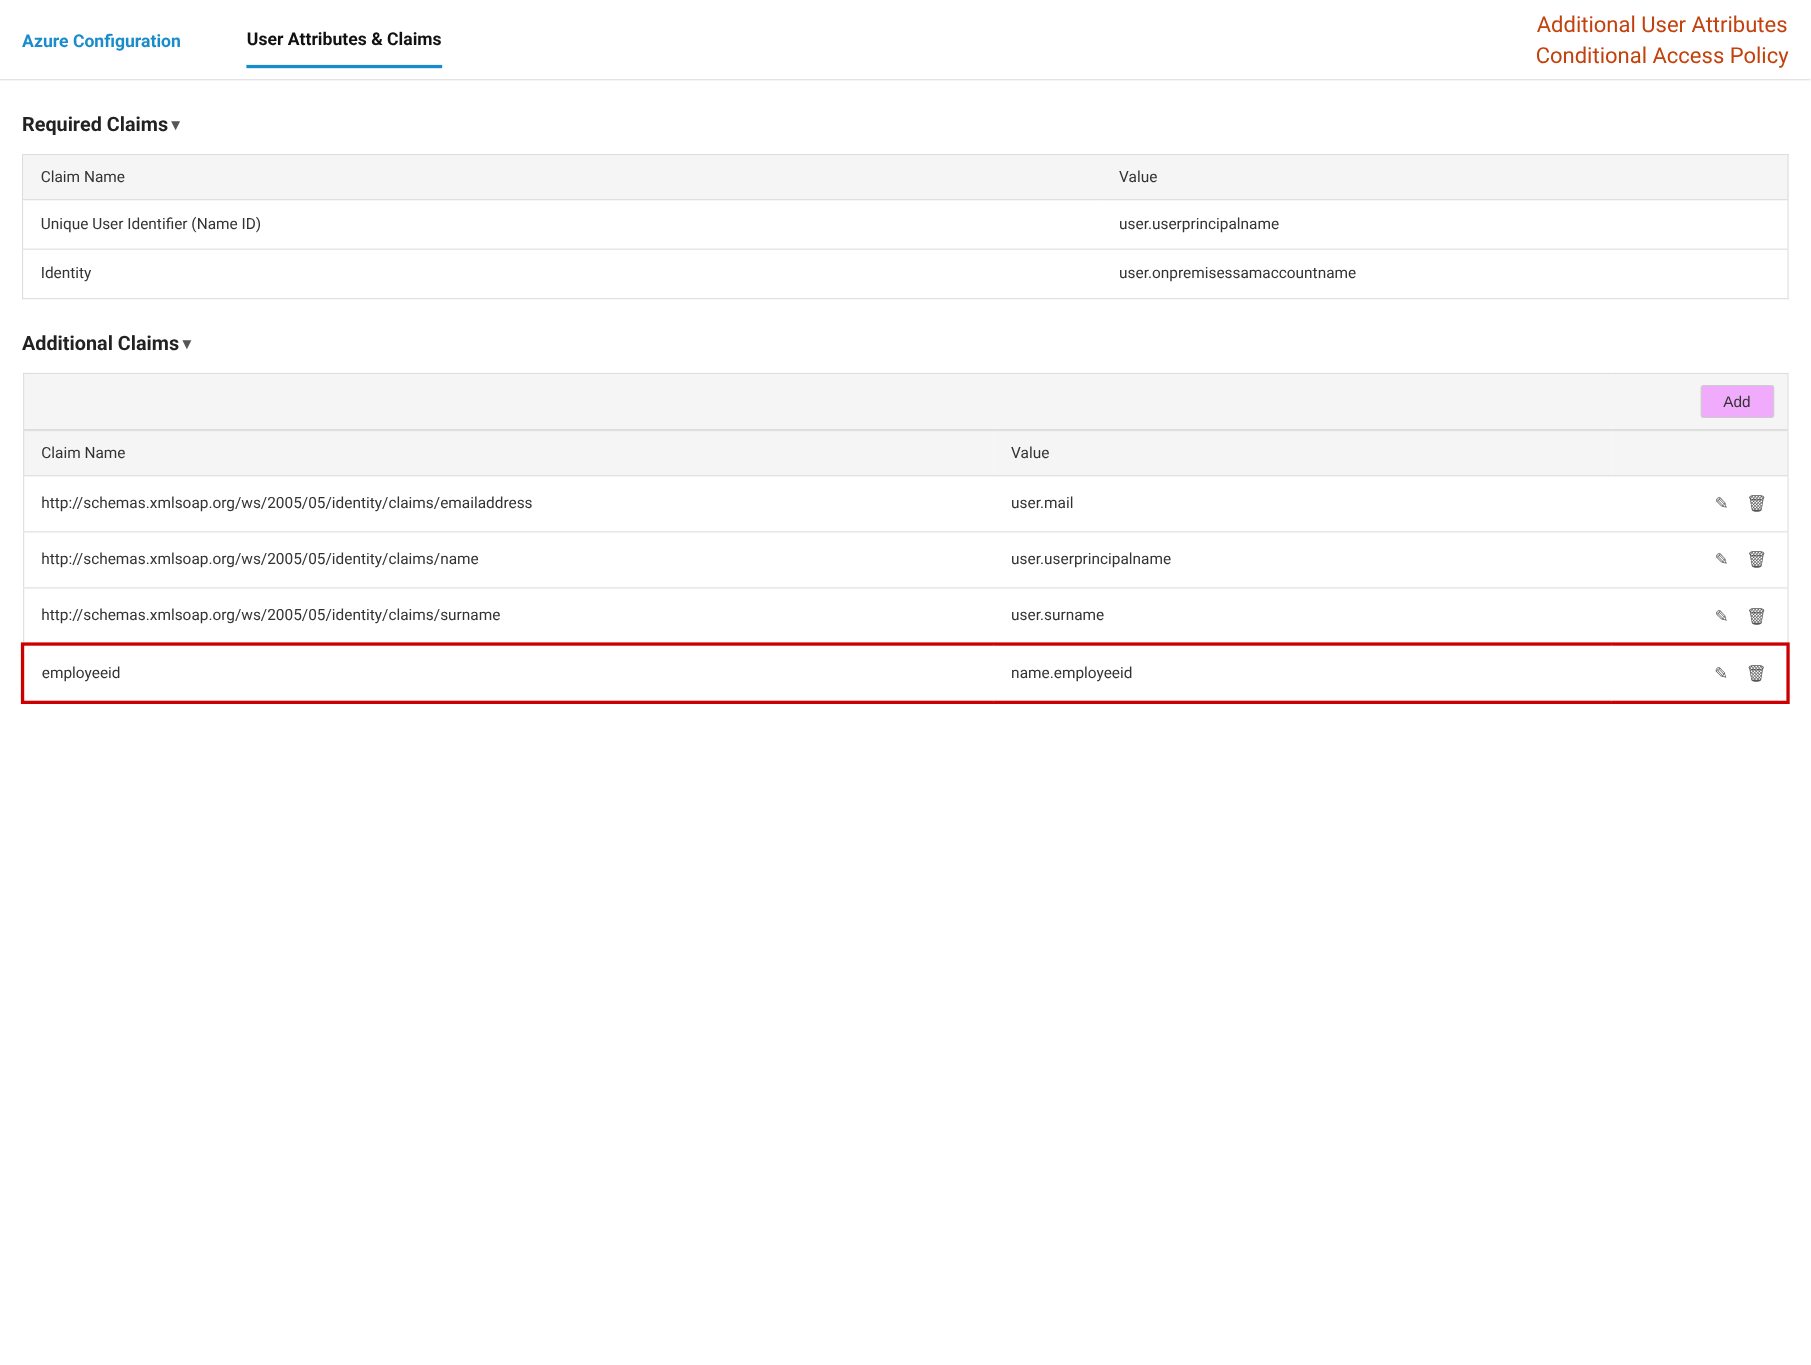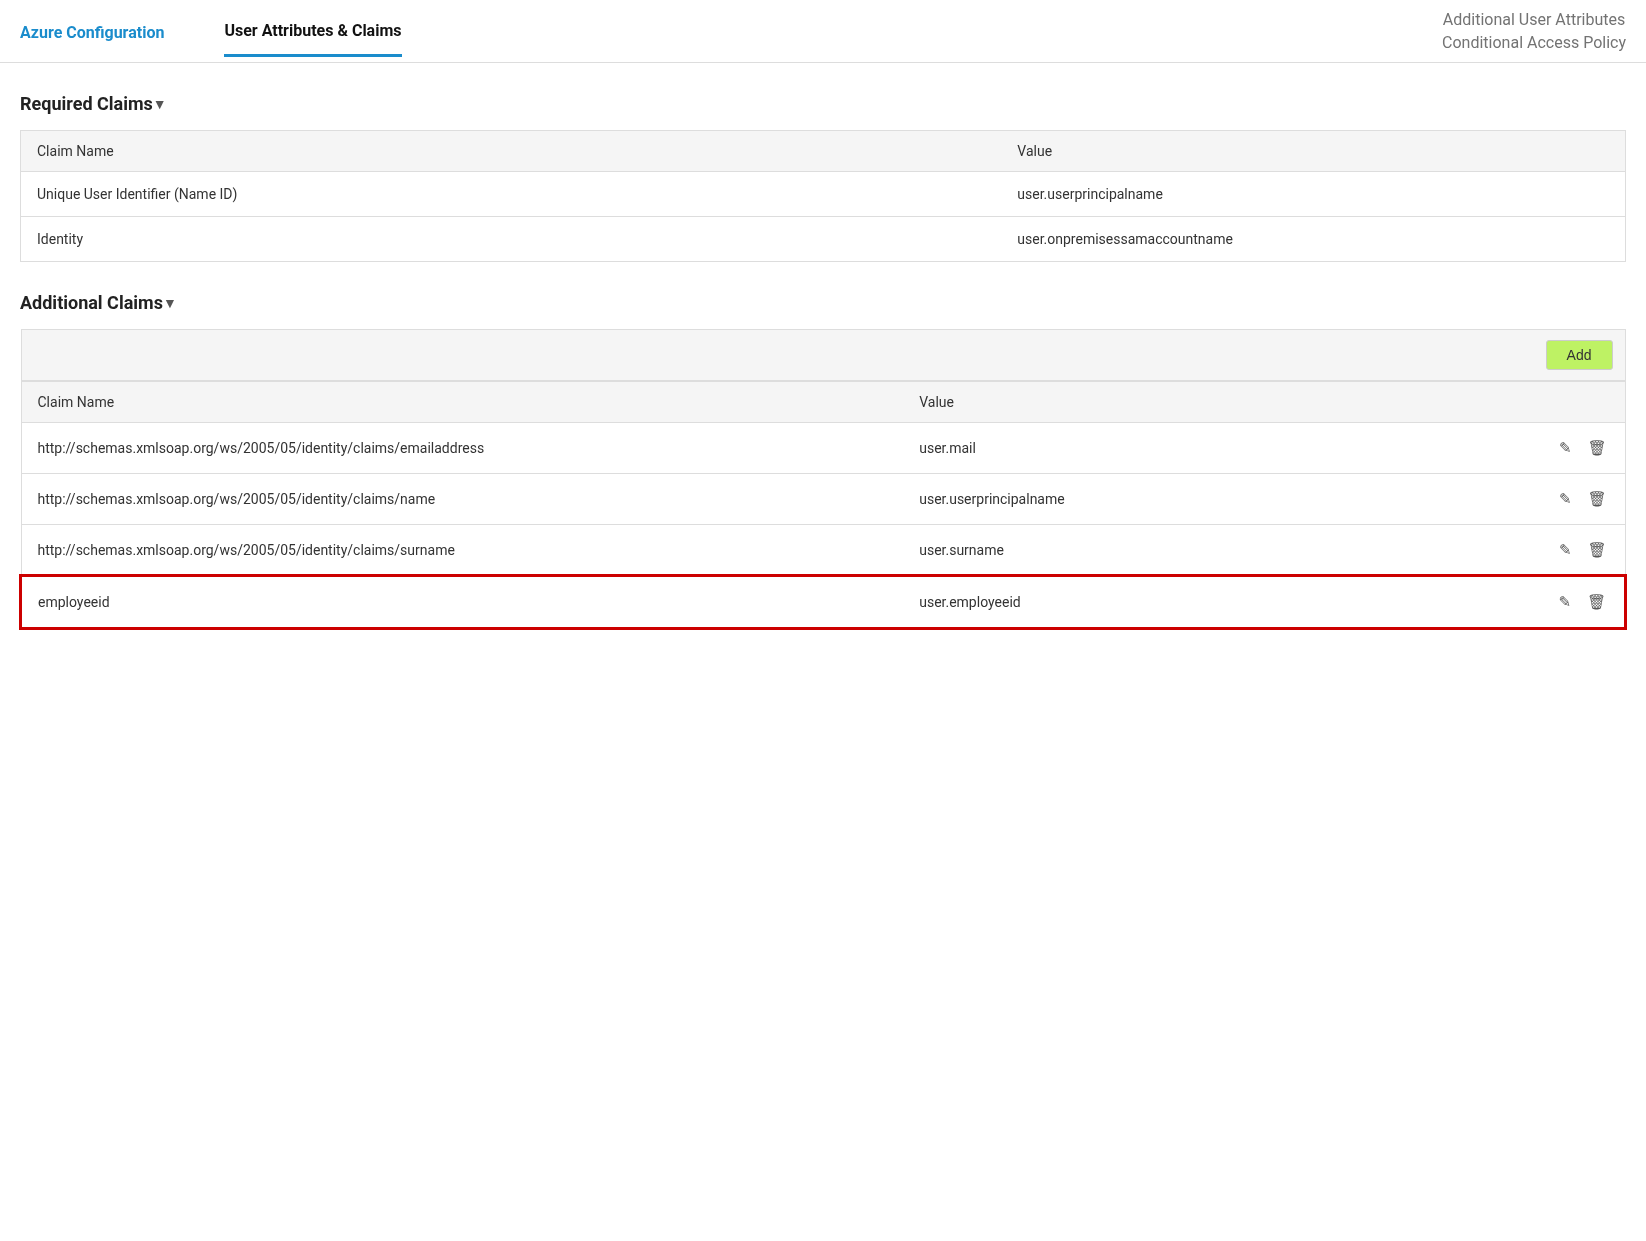--- a/index.html
+++ b/index.html
@@ -45,22 +45,22 @@
     .nav-tab-group-right {
       margin-left: auto;
       display: flex;
       flex-direction: column;
       align-items: center;
       gap: 4px;
       padding: 10px 0;
     }
 
     .nav-tab-group-right a {
-      color: #737373;
-      font-size: 16px;
+      color: #c2410c;
+      font-size: 20px;
       text-decoration: none;
       cursor: pointer;
     }
 
     
     .main-content {
       padding: 30px 20px 20px 20px;
     }
 
     
@@ -124,21 +124,21 @@
     .add-toolbar {
       display: flex;
       justify-content: flex-end;
       padding: 10px 12px;
       background: #f5f5f5;
       border-bottom: 1px solid #ddd;
     }
 
     .add-btn {
       padding: 6px 20px;
-      background: #bef264;
+      background: #f0abfc;
       border: 1px solid #ccc;
       border-radius: 3px;
       font-size: 14px;
       cursor: pointer;
       color: #333;
     }
 
     
     .action-icons {
       display: flex;
@@ -254,21 +254,21 @@
             <td class="col-actions">
               <div class="action-icons">
                 <button class="icon-btn" title="Edit">✎</button>
                 <button class="icon-btn" title="Delete">🗑</button>
               </div>
             </td>
           </tr>
 
           <tr style="outline: 2px solid #cc0000; position: relative;">
             <td class="col-name" style="border-top: 2px solid #cc0000; border-bottom: 2px solid #cc0000; border-left: 2px solid #cc0000;">employeeid</td>
-            <td class="col-value" style="border-top: 2px solid #cc0000; border-bottom: 2px solid #cc0000;">user.employeeid</td>
+            <td class="col-value" style="border-top: 2px solid #cc0000; border-bottom: 2px solid #cc0000;">name.employeeid</td>
             <td class="col-actions" style="border-top: 2px solid #cc0000; border-bottom: 2px solid #cc0000; border-right: 2px solid #cc0000;">
               <div class="action-icons">
                 <button class="icon-btn" title="Edit">✎</button>
                 <button class="icon-btn" title="Delete">🗑</button>
               </div>
             </td>
           </tr>
         </tbody>
       </table>
     </div>

